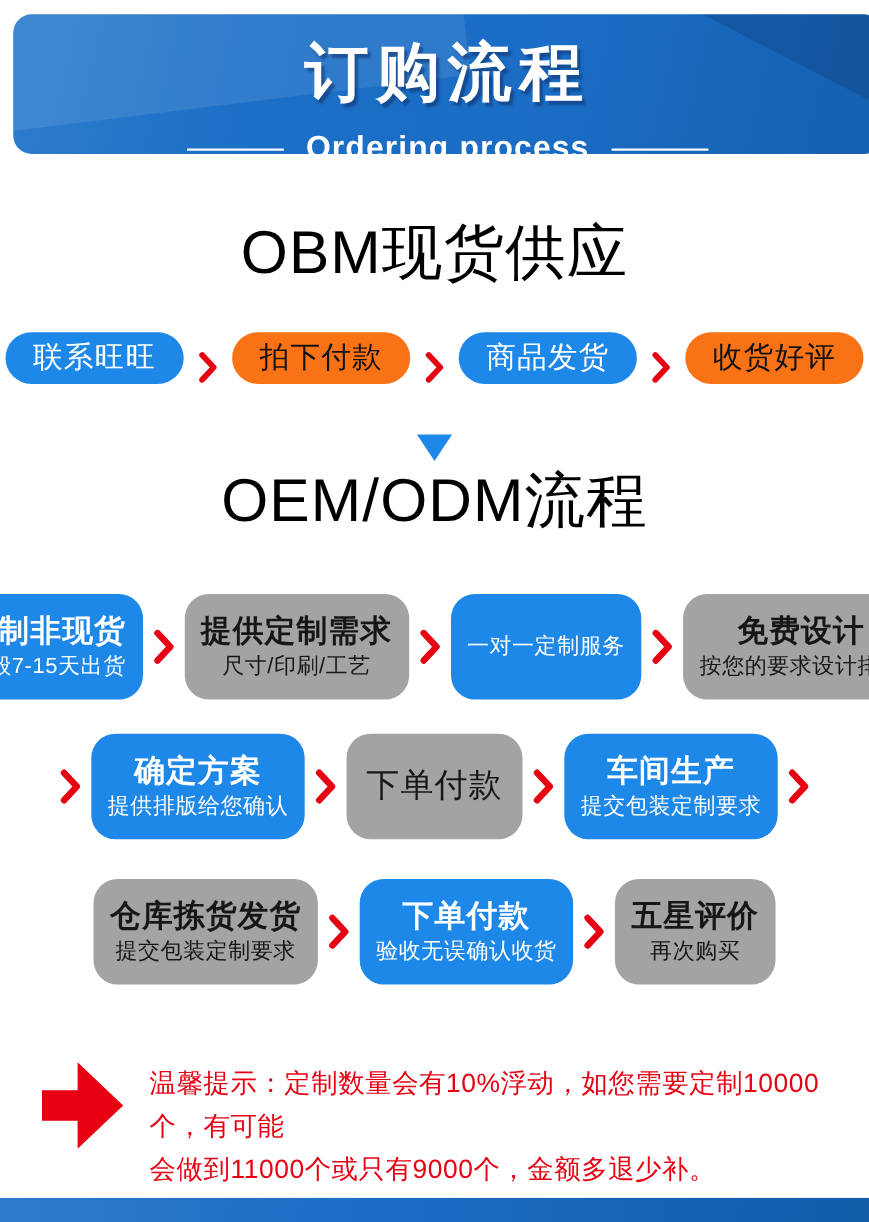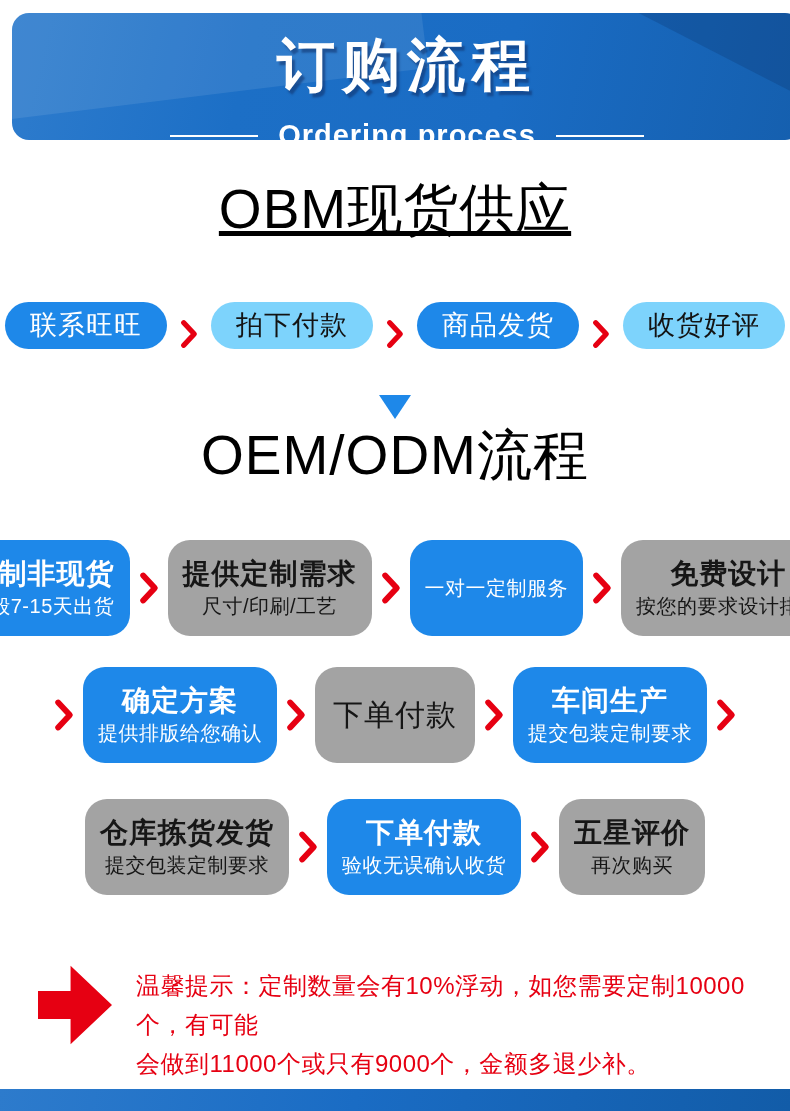--- a/index.html
+++ b/index.html
@@ -35,33 +35,33 @@
   }
   .banner-sub .line{width:88px;height:2px;background:#fff;}
   .banner-sub-text{
     font-size:29px;font-weight:600;color:#fff;letter-spacing:1px;line-height:1;
   }
   
   .sec-heading{
     position:absolute;left:0;width:790px;margin:0;text-align:center;
     font-size:55px;font-weight:400;color:#000;letter-spacing:1px;line-height:1.15;
   }
-  .obm-heading{top:178px;text-decoration:underline;}
+  .obm-heading{top:198px;}
   .oem-heading{top:424px;}
   
   .pill-row{
     position:absolute;top:302px;left:0;width:790px;
     display:flex;justify-content:center;align-items:flex-end;gap:13px;
   }
   .pill{
     height:47px;line-height:47px;padding:0 25px;border-radius:24px;
     font-size:27px;letter-spacing:1px;white-space:nowrap;
   }
   .pill.blue{background:#1e88e9;color:#fff;}
-  .pill.gray{background:#7dd3fc;color:#131313;}
+  .pill.gray{background:#f97316;color:#131313;}
   
   .chev{width:20px;height:34px;flex:0 0 auto;display:block;}
   .pill-row .chev{width:18px;height:30px;}
   
   .down-triangle{
     position:absolute;top:395px;left:50%;transform:translateX(-50%);
     width:0;height:0;border-left:16px solid transparent;border-right:16px solid transparent;
     border-top:24px solid #1e88e9;
   }
   

